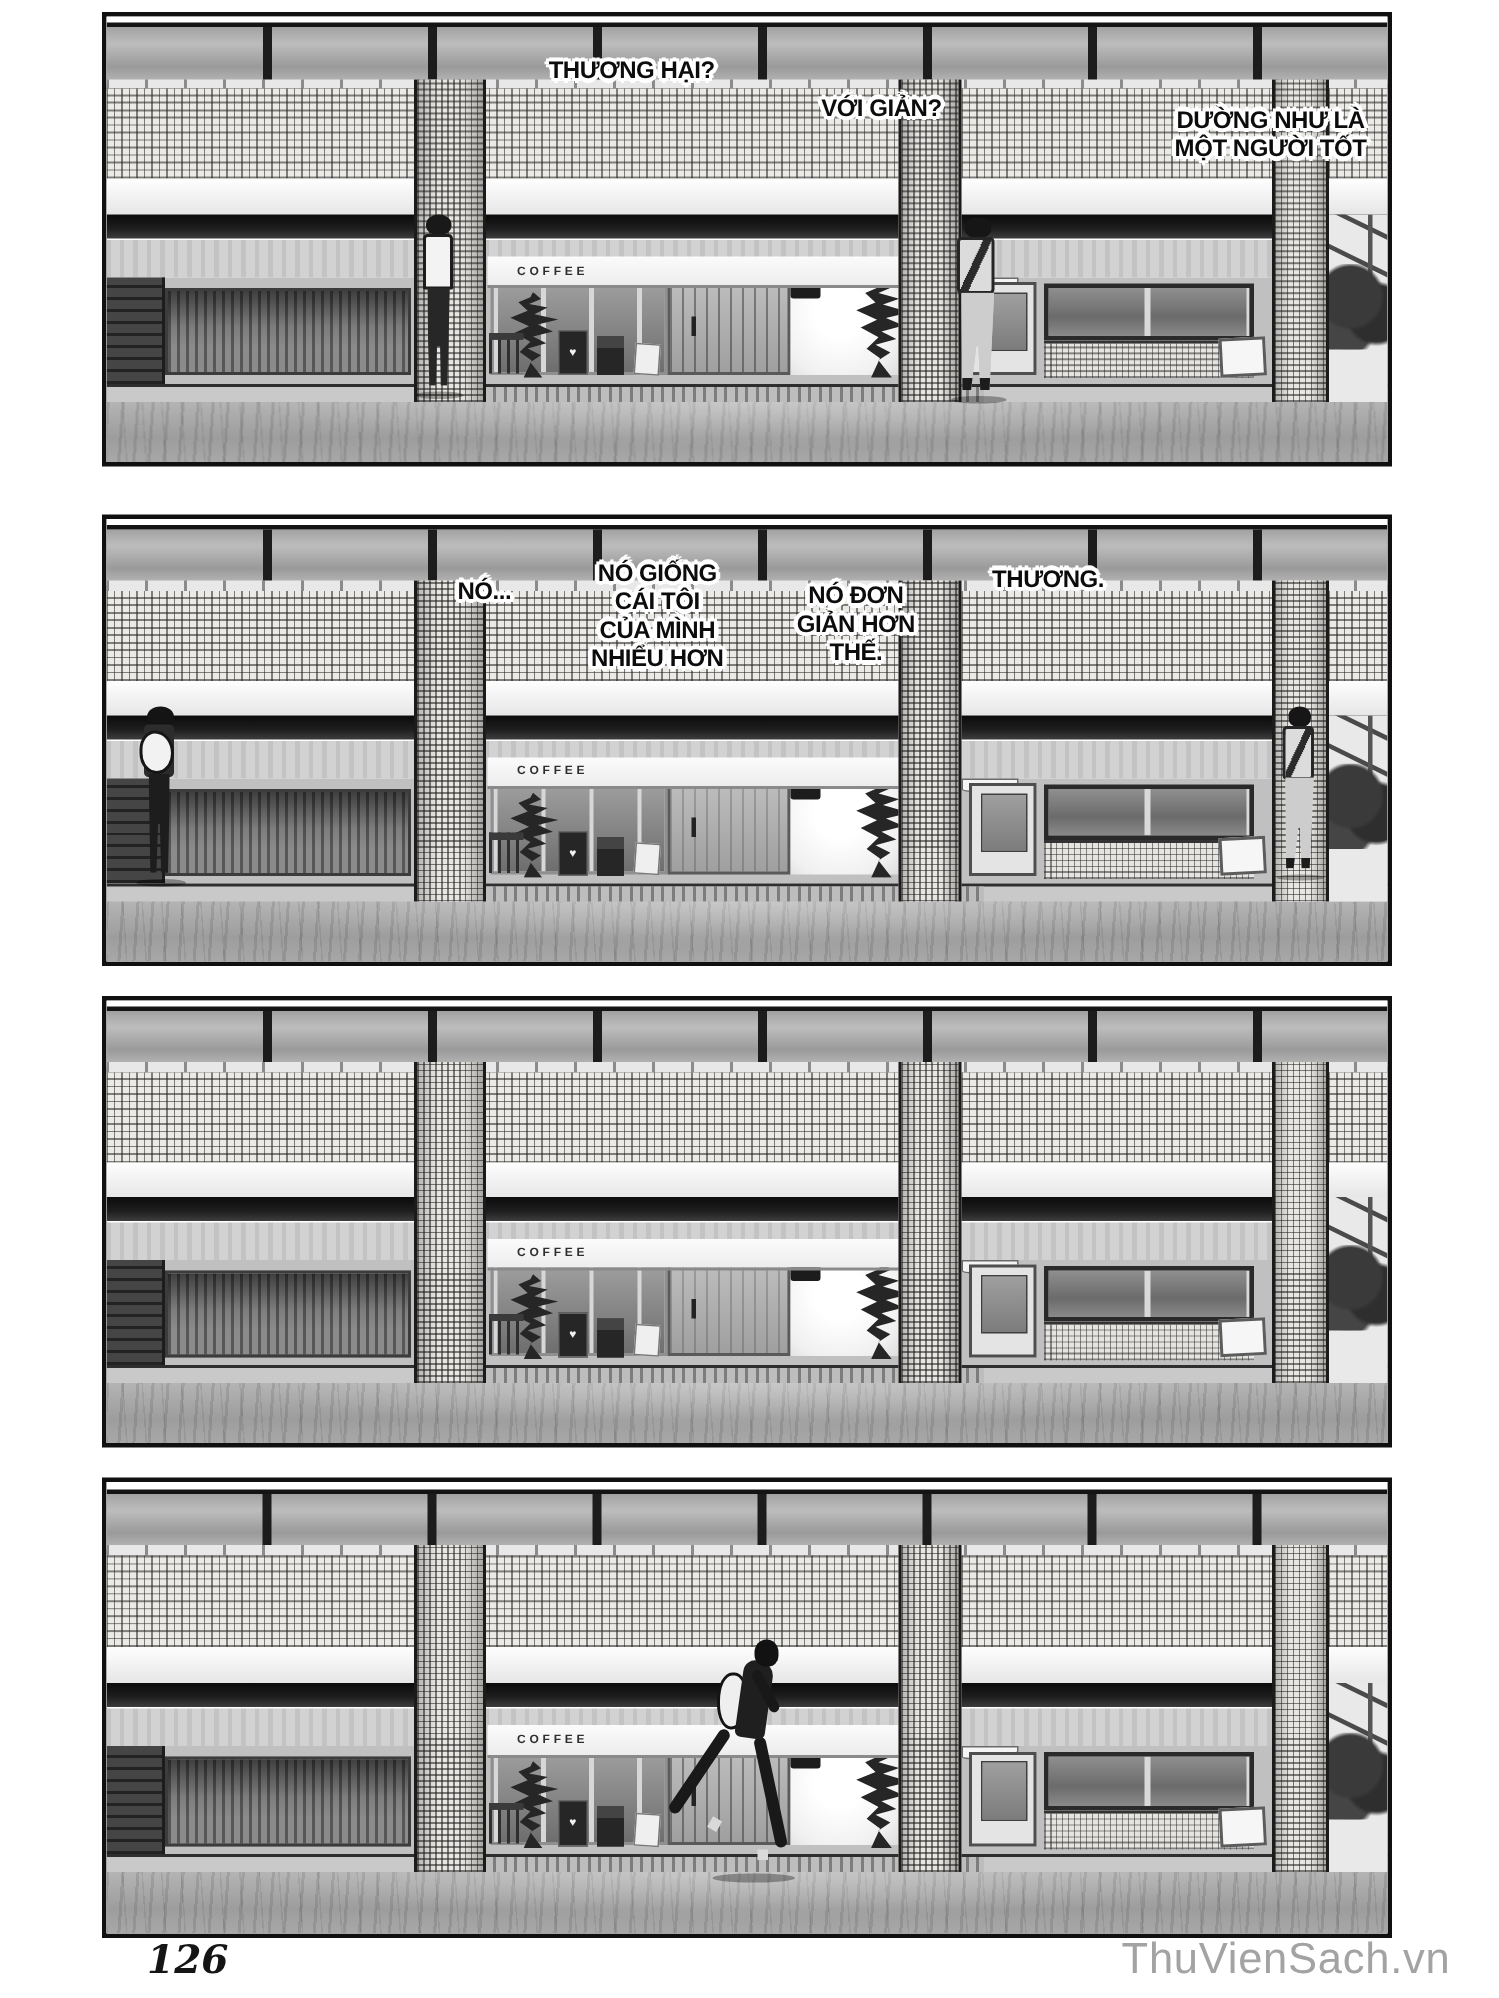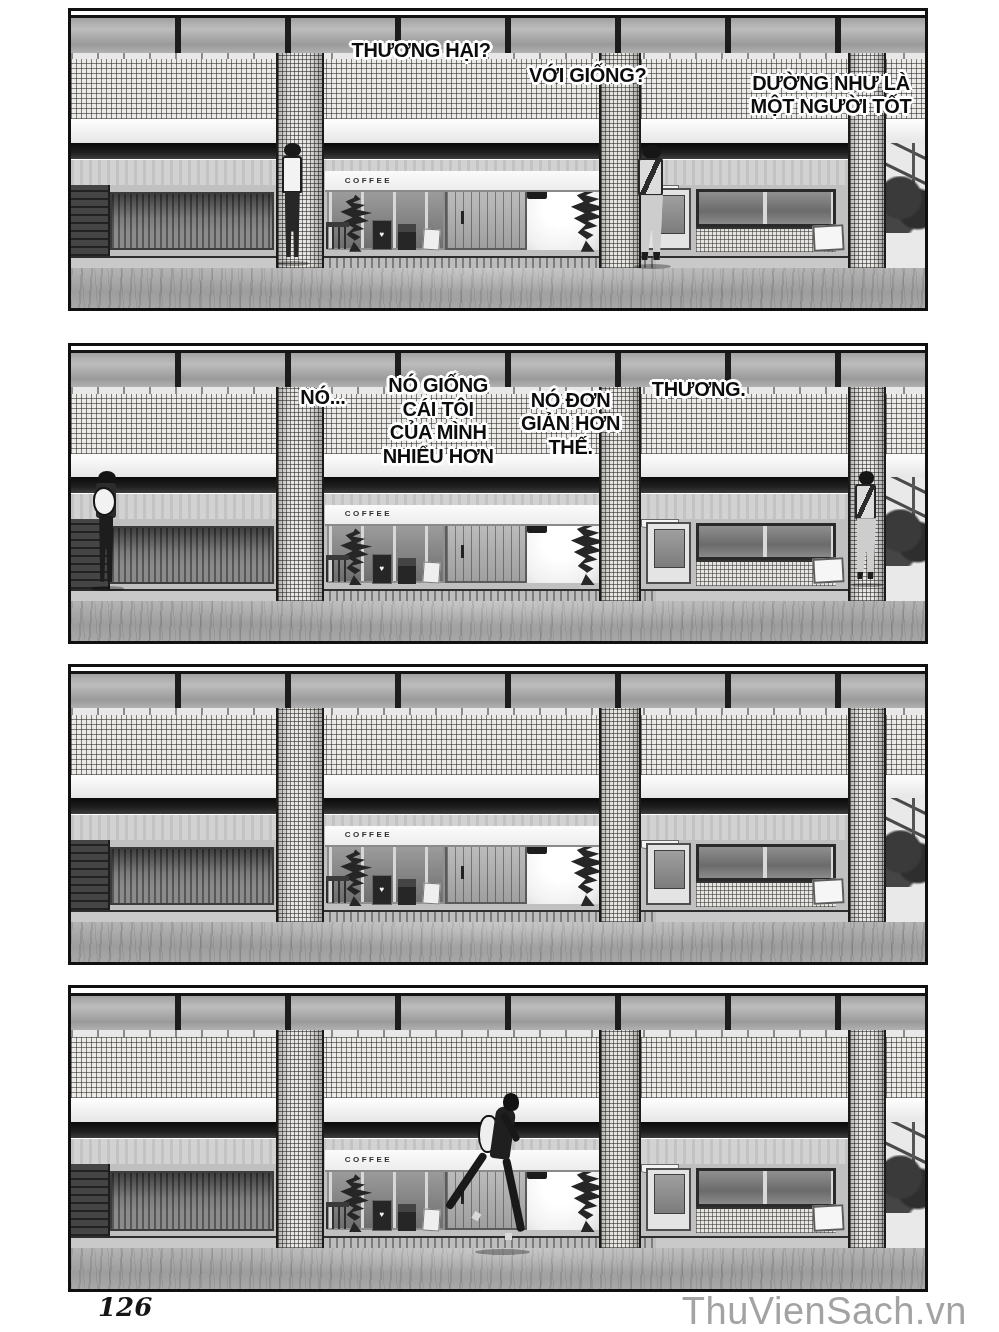--- a/index.html
+++ b/index.html
@@ -139,31 +139,31 @@
       background:repeating-linear-gradient(90deg,#bdbdbd 0 5px,#7d7d7d 5px 7px);}
   .ground{left:0;right:0;top:86.5%;height:13.5%;
       background:
         radial-gradient(ellipse at 50% 0%, rgba(255,255,255,.28), transparent 55%),
         repeating-linear-gradient(94deg, rgba(0,0,0,.10) 0 2px, transparent 2px 10px),
         repeating-linear-gradient(86deg, rgba(0,0,0,.08) 0 1px, transparent 1px 13px),
         linear-gradient(180deg,#b4b4b4,#9d9d9d 60%,#a8a8a8);}
 
   
   .bubble{position:absolute;z-index:9;color:#0c0c0c;
-      font-weight:800;font-size:20px;line-height:1.18;letter-spacing:-.3px;
+      font-weight:800;font-size:16px;line-height:1.18;letter-spacing:-.3px;
       white-space:pre-line;text-align:center;
       text-shadow:
         -2px -2px 0 #fff, 0 -2px 0 #fff, 2px -2px 0 #fff,
         -2px 0 0 #fff, 2px 0 0 #fff,
         -2px 2px 0 #fff, 0 2px 0 #fff, 2px 2px 0 #fff,
         -3px 0 0 #fff, 3px 0 0 #fff, 0 -3px 0 #fff, 0 3px 0 #fff;}
   .b-p1-1{left:2%;top:21%;width:24%;}
   .b-p1-2{left:31%;top:9.5%;width:20%;}
   .b-p1-3{left:52.5%;top:18%;width:16%;}
-  .b-p1-4{left:78.5%;top:20.5%;width:21%;}
+  .b-p1-4{left:78.5%;top:20.5%;width:21%;padding-left:16px;}
   .b-p2-1{left:24.5%;top:13.5%;width:10%;}
   .b-p2-2{left:35%;top:9.5%;width:16%;}
   .b-p2-3{left:51%;top:14.5%;width:15%;}
   .b-p2-4{left:67%;top:11%;width:13%;}
 
   
   .person{position:absolute;z-index:6;}
   .person > div{position:absolute;}
   .person::after{content:"";position:absolute;left:4%;right:4%;bottom:-3.5%;height:4%;
       background:rgba(0,0,0,.32);border-radius:50%;}
@@ -207,21 +207,21 @@
   .fig-runner .legf{left:50%;top:42%;width:13%;height:48%;background:#191919;
       transform:rotate(-12deg);transform-origin:0 0;border-radius:4px;}
   .fig-runner .ft1{left:1%;top:76%;width:11%;height:5%;background:#d9d9d9;transform:rotate(30deg);}
   .fig-runner .ft2{left:55%;top:89%;width:11%;height:4.5%;background:#d9d9d9;}
 
   
   .page-number{position:absolute;left:98px;top:1292px;
       font-family:"DejaVu Serif",serif;font-style:italic;font-weight:700;
       font-size:26px;color:#151515;}
   .watermark{position:absolute;right:32px;top:1290px;
-      font-size:38px;font-weight:400;color:#a3a3a3;letter-spacing:.5px;}
+      font-size:29px;font-weight:400;color:#a3a3a3;letter-spacing:.5px;}
 </style>
 </head>
 <body>
 
 <div class="page">
 
   <section class="panel p1">
     <div class="scene-slot">
   <div class="scene">
     <div class="windows-row"></div>
@@ -272,21 +272,21 @@
       <div class="h"></div>
       <div class="t"></div>
       <div class="l"></div>
     </div>
     <div class="person fig-boy pos-p1-boy">
       <div class="h"></div>
       <div class="t"></div>
       <div class="l"></div>
     </div>
     <div class="bubble b-p1-2">THƯƠNG HẠI?</div>
-    <div class="bubble b-p1-3">VỚI GIỐNG?</div>
+    <div class="bubble b-p1-3">VỚI GIẢN?</div>
     <div class="bubble b-p1-4">DƯỜNG NHƯ LÀ
 MỘT NGƯỜI TỐT</div>
   </section>
 
   <section class="panel p2">
     <div class="scene-slot">
   <div class="scene">
     <div class="windows-row"></div>
     <div class="rail-band"></div>
     <div class="parapet xh"></div>

